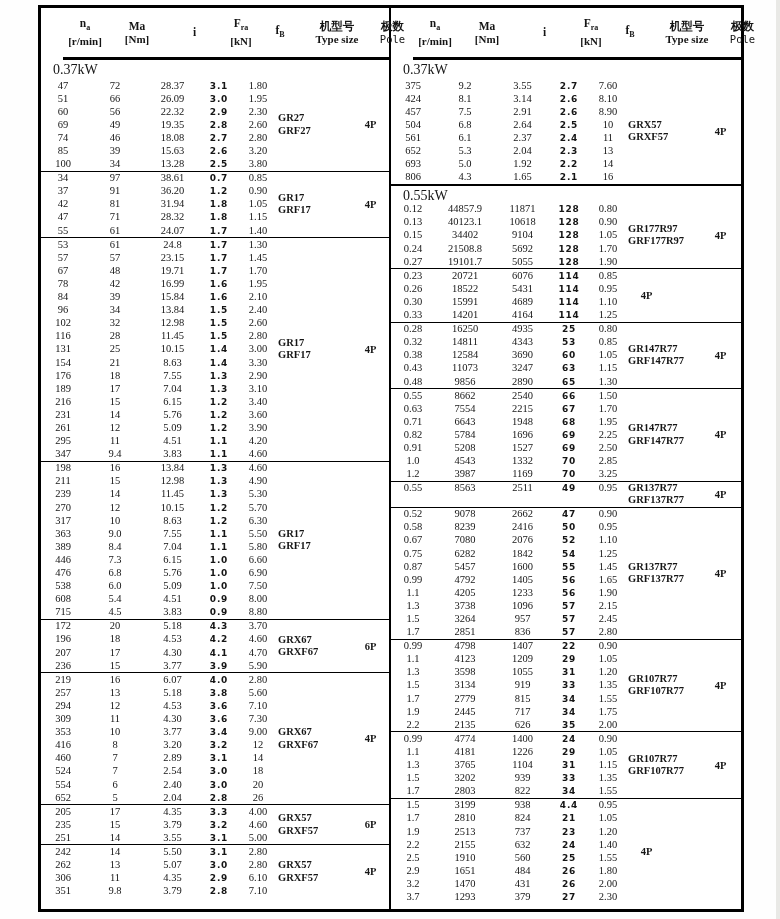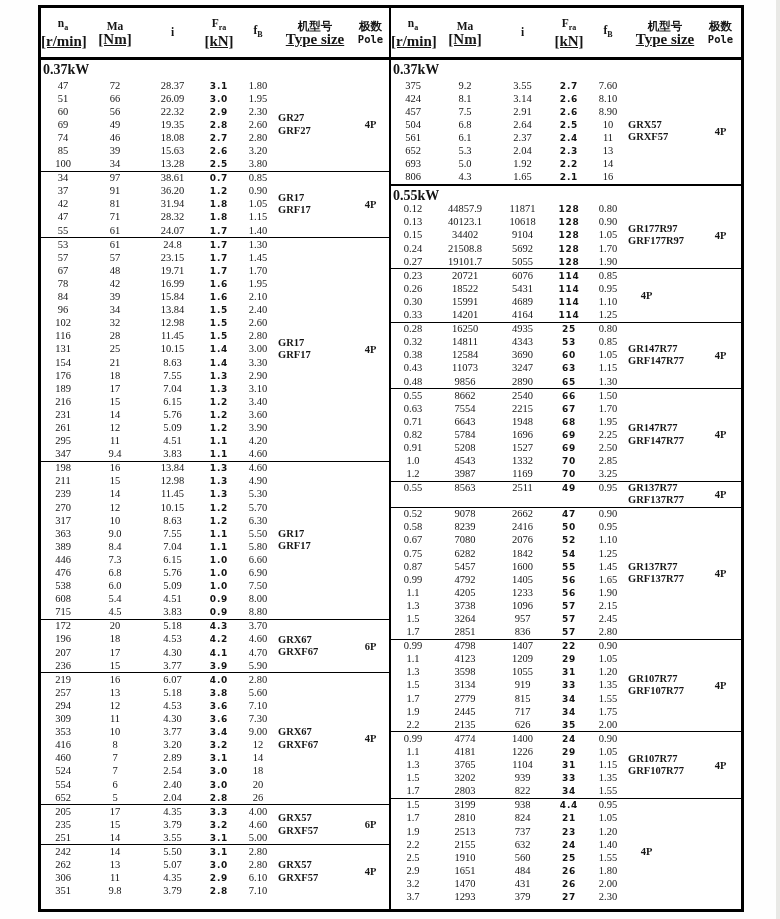--- a/index.html
+++ b/index.html
@@ -6,30 +6,30 @@
   html,body { width:780px; height:919px; background:#ffffff; overflow:hidden;
               font-family:"Liberation Serif", serif; color:#151515; }
   .page { position:relative; width:780px; height:919px; background:#fefefe; }
   .scan-edge { position:absolute; right:0; top:0; width:4px; height:919px; background:#e9e9e6; }
   .spec-table { position:absolute; left:38px; top:5px; width:706px; height:907px;
                 border:3px solid #000; display:flex; background:#fff; }
   .half { width:350px; display:flex; flex-direction:column; }
   .half.left { border-right:2px solid #000; }
   
   .thead { display:grid; grid-template-columns:44px 60px 55px 38px 40px 74px 37px;
-           height:52px; border-bottom:3px solid #000; align-items:center; }
+           height:52px; border-bottom:3px solid #000; align-items:center;margin-left:22px; }
   .th { text-align:center; font-weight:bold; font-size:11.5px; line-height:13px; }
   .th sub { font-size:8px; }
-  .th .unit { font-weight:bold; font-size:15px;text-decoration:underline; }
+  .th .unit { font-weight:bold; font-size:11px; }
   .th-pole .cn, .th-type .cn { font-size:11.5px; }
-  .th-pole .en { font-family:"DejaVu Sans Mono", monospace; font-size:10.5px; font-weight:bold; }
+  .th-pole .en { font-family:"DejaVu Sans Mono", monospace; font-size:10.5px; font-weight:normal; }
   
   .tbody { flex:1; display:flex; flex-direction:column; }
-  .section-title { font-weight:bold; font-size:14px; line-height:19px; height:19px;
-                   padding-left:2px; }
+  .section-title { font-weight:normal; font-size:14px; line-height:19px; height:19px;
+                   padding-left:12px; }
   .section + .section .section-title { border-top:2.5px solid #000; }
   .block { display:flex; min-height:26px; }
   .block + .block { border-top:1.5px solid #000; }
   .section-title + .block { border-top:none; }
   .rows { flex:0 0 237px; display:flex; flex-direction:column; justify-content:space-between; }
   .row { display:grid; grid-template-columns:44px 60px 55px 38px 40px; height:13.1px;
          align-items:center; }
   .cell { text-align:center; font-size:10.5px; line-height:12px; white-space:nowrap; }
   .cell.fra { font-family:"DejaVu Sans", sans-serif; font-weight:700; font-size:9px;
               letter-spacing:0.8px; }

